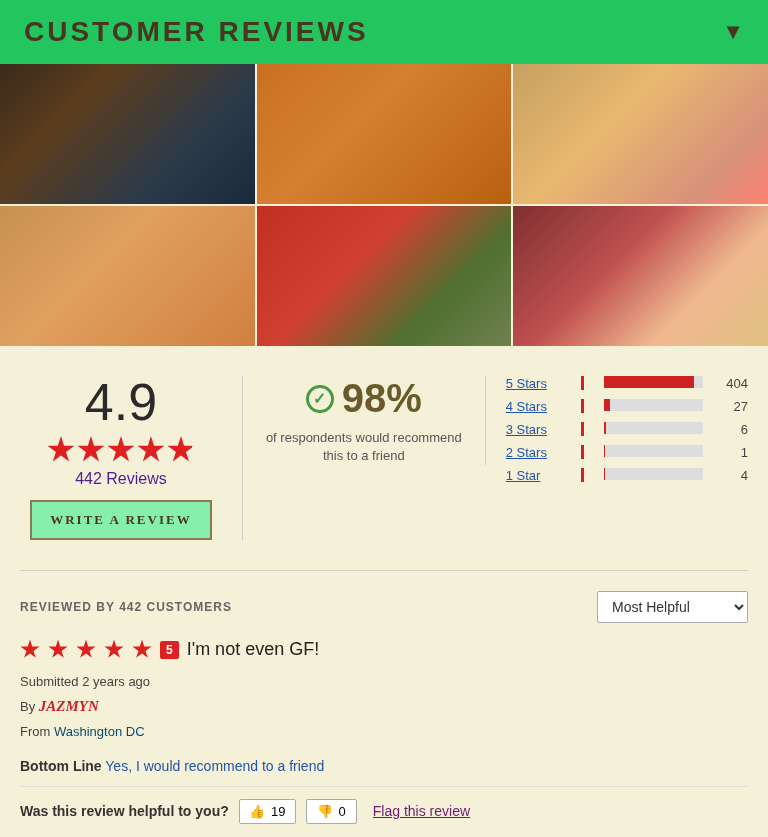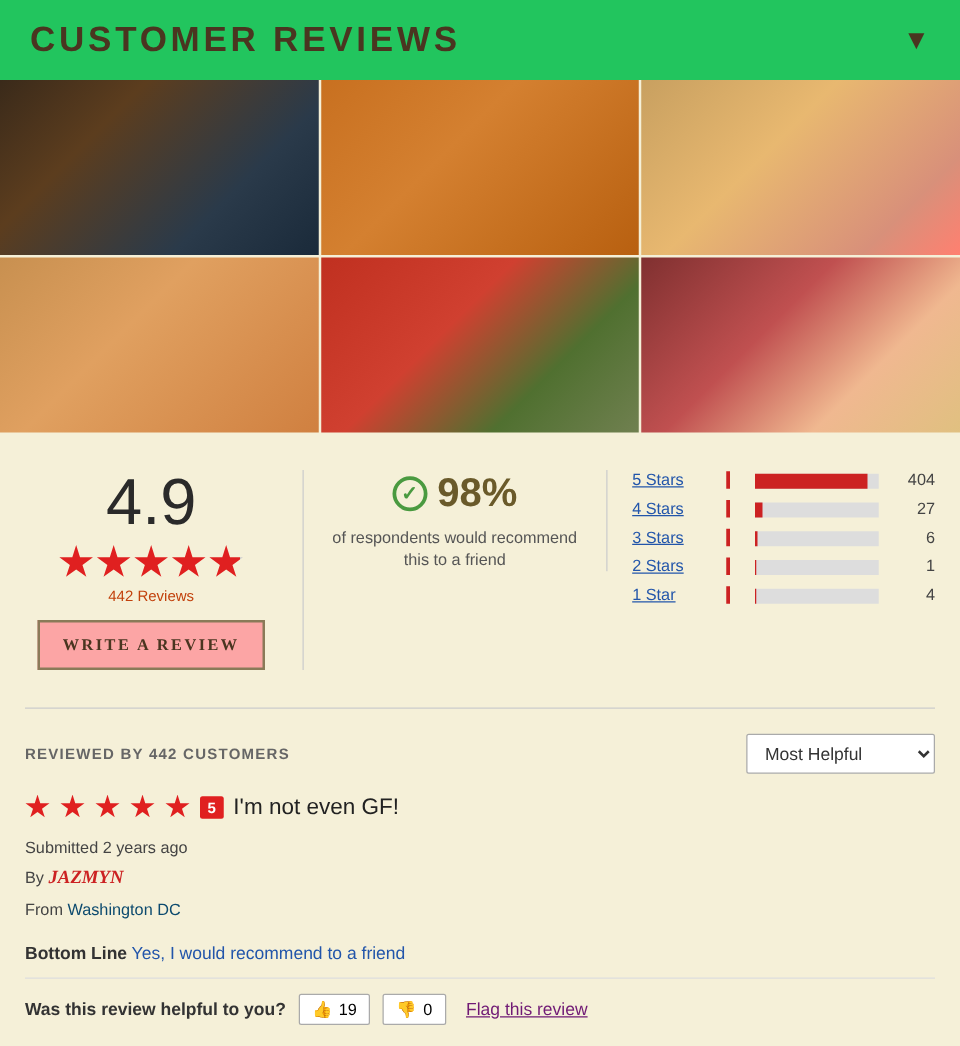--- a/index.html
+++ b/index.html
@@ -82,26 +82,26 @@
       gap: 2px;
       margin: 8px 0 6px 0;
     }
     .star {
       width: 28px;
       height: 28px;
       background: #e02020;
       clip-path: polygon(50% 0%, 61% 35%, 98% 35%, 68% 57%, 79% 91%, 50% 70%, 21% 91%, 32% 57%, 2% 35%, 39% 35%);
     }
     .review-count {
-      font-size: 12px;
-      color: #c2410c;
+      font-size: 16px;
+      color: #4c1d95;
       margin-bottom: 12px;
     }
     .write-review-btn {
-      background: #fca5a5;
+      background: #86efac;
       border: 2px solid #8a7a58;
       color: #4a3520;
       font-size: 13px;
       font-weight: 900;
       letter-spacing: 2px;
       text-transform: uppercase;
       padding: 10px 18px;
       cursor: pointer;
       font-family: Georgia, serif;
     }
@@ -130,38 +130,38 @@
       border: 3px solid #4a9a40;
       display: flex;
       align-items: center;
       justify-content: center;
       color: #4a9a40;
       font-size: 16px;
       font-weight: bold;
       flex-shrink: 0;
     }
     .recommend-pct {
-      font-size: 32px;
+      font-size: 40px;
       font-weight: bold;
       color: #6a5a2a;
     }
     .recommend-text {
       font-size: 13px;
       color: #555;
       line-height: 1.4;
     }
 
     
     .rating-right {
       flex: 1.2;
       padding-left: 20px;
     }
     .star-row {
       display: flex;
-      align-items: flex-end;
+      align-items: flex-start;
       gap: 20px;
       margin-bottom: 8px;
     }
     .star-label {
       font-size: 13px;
       color: #2255aa;
       text-decoration: underline;
       cursor: pointer;
       width: 55px;
       flex-shrink: 0;

